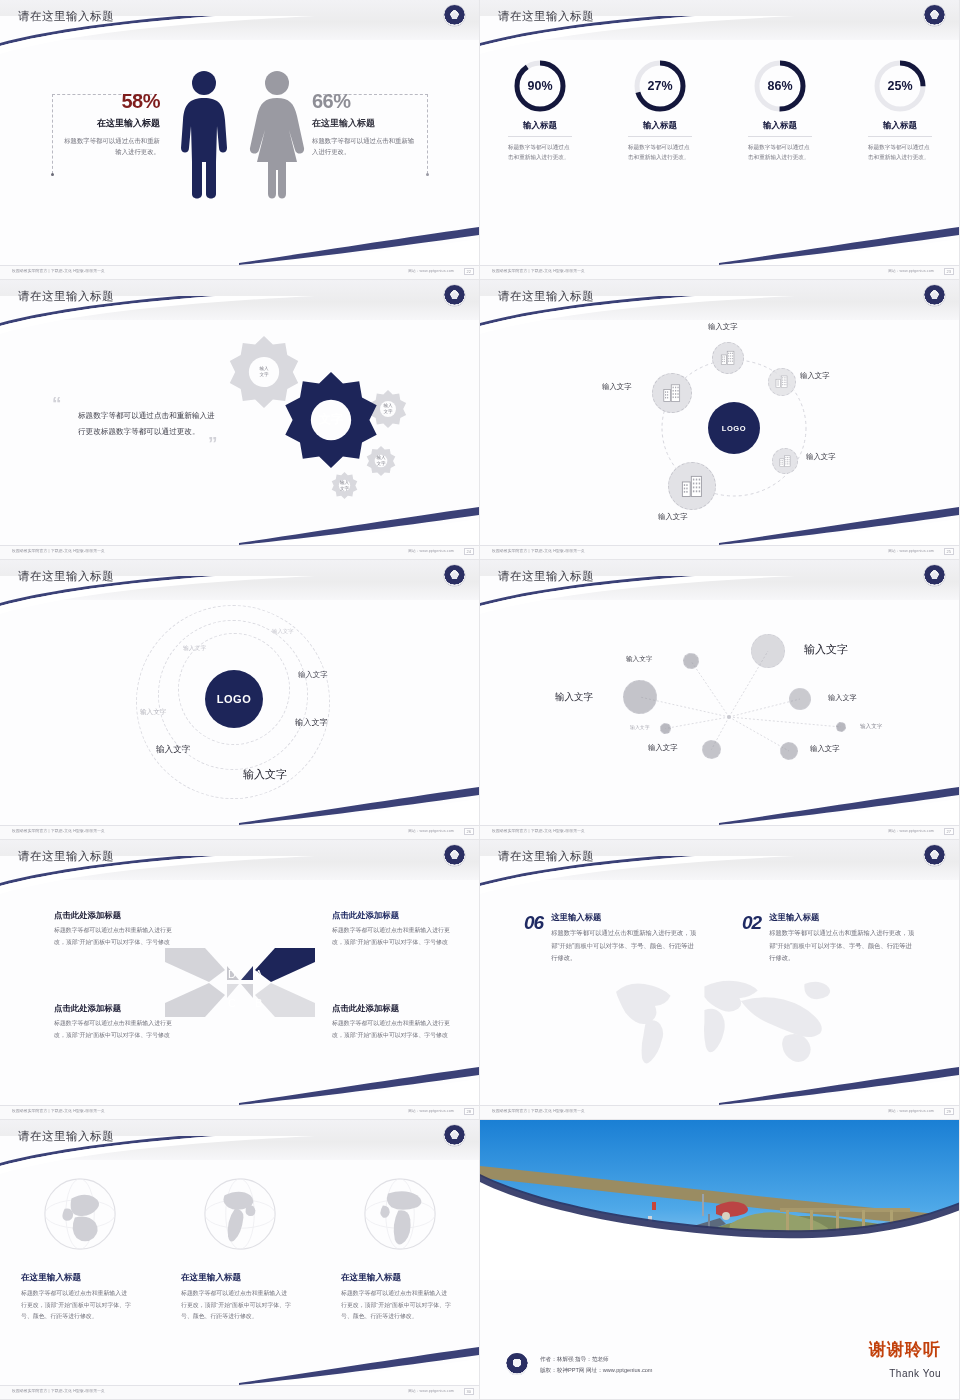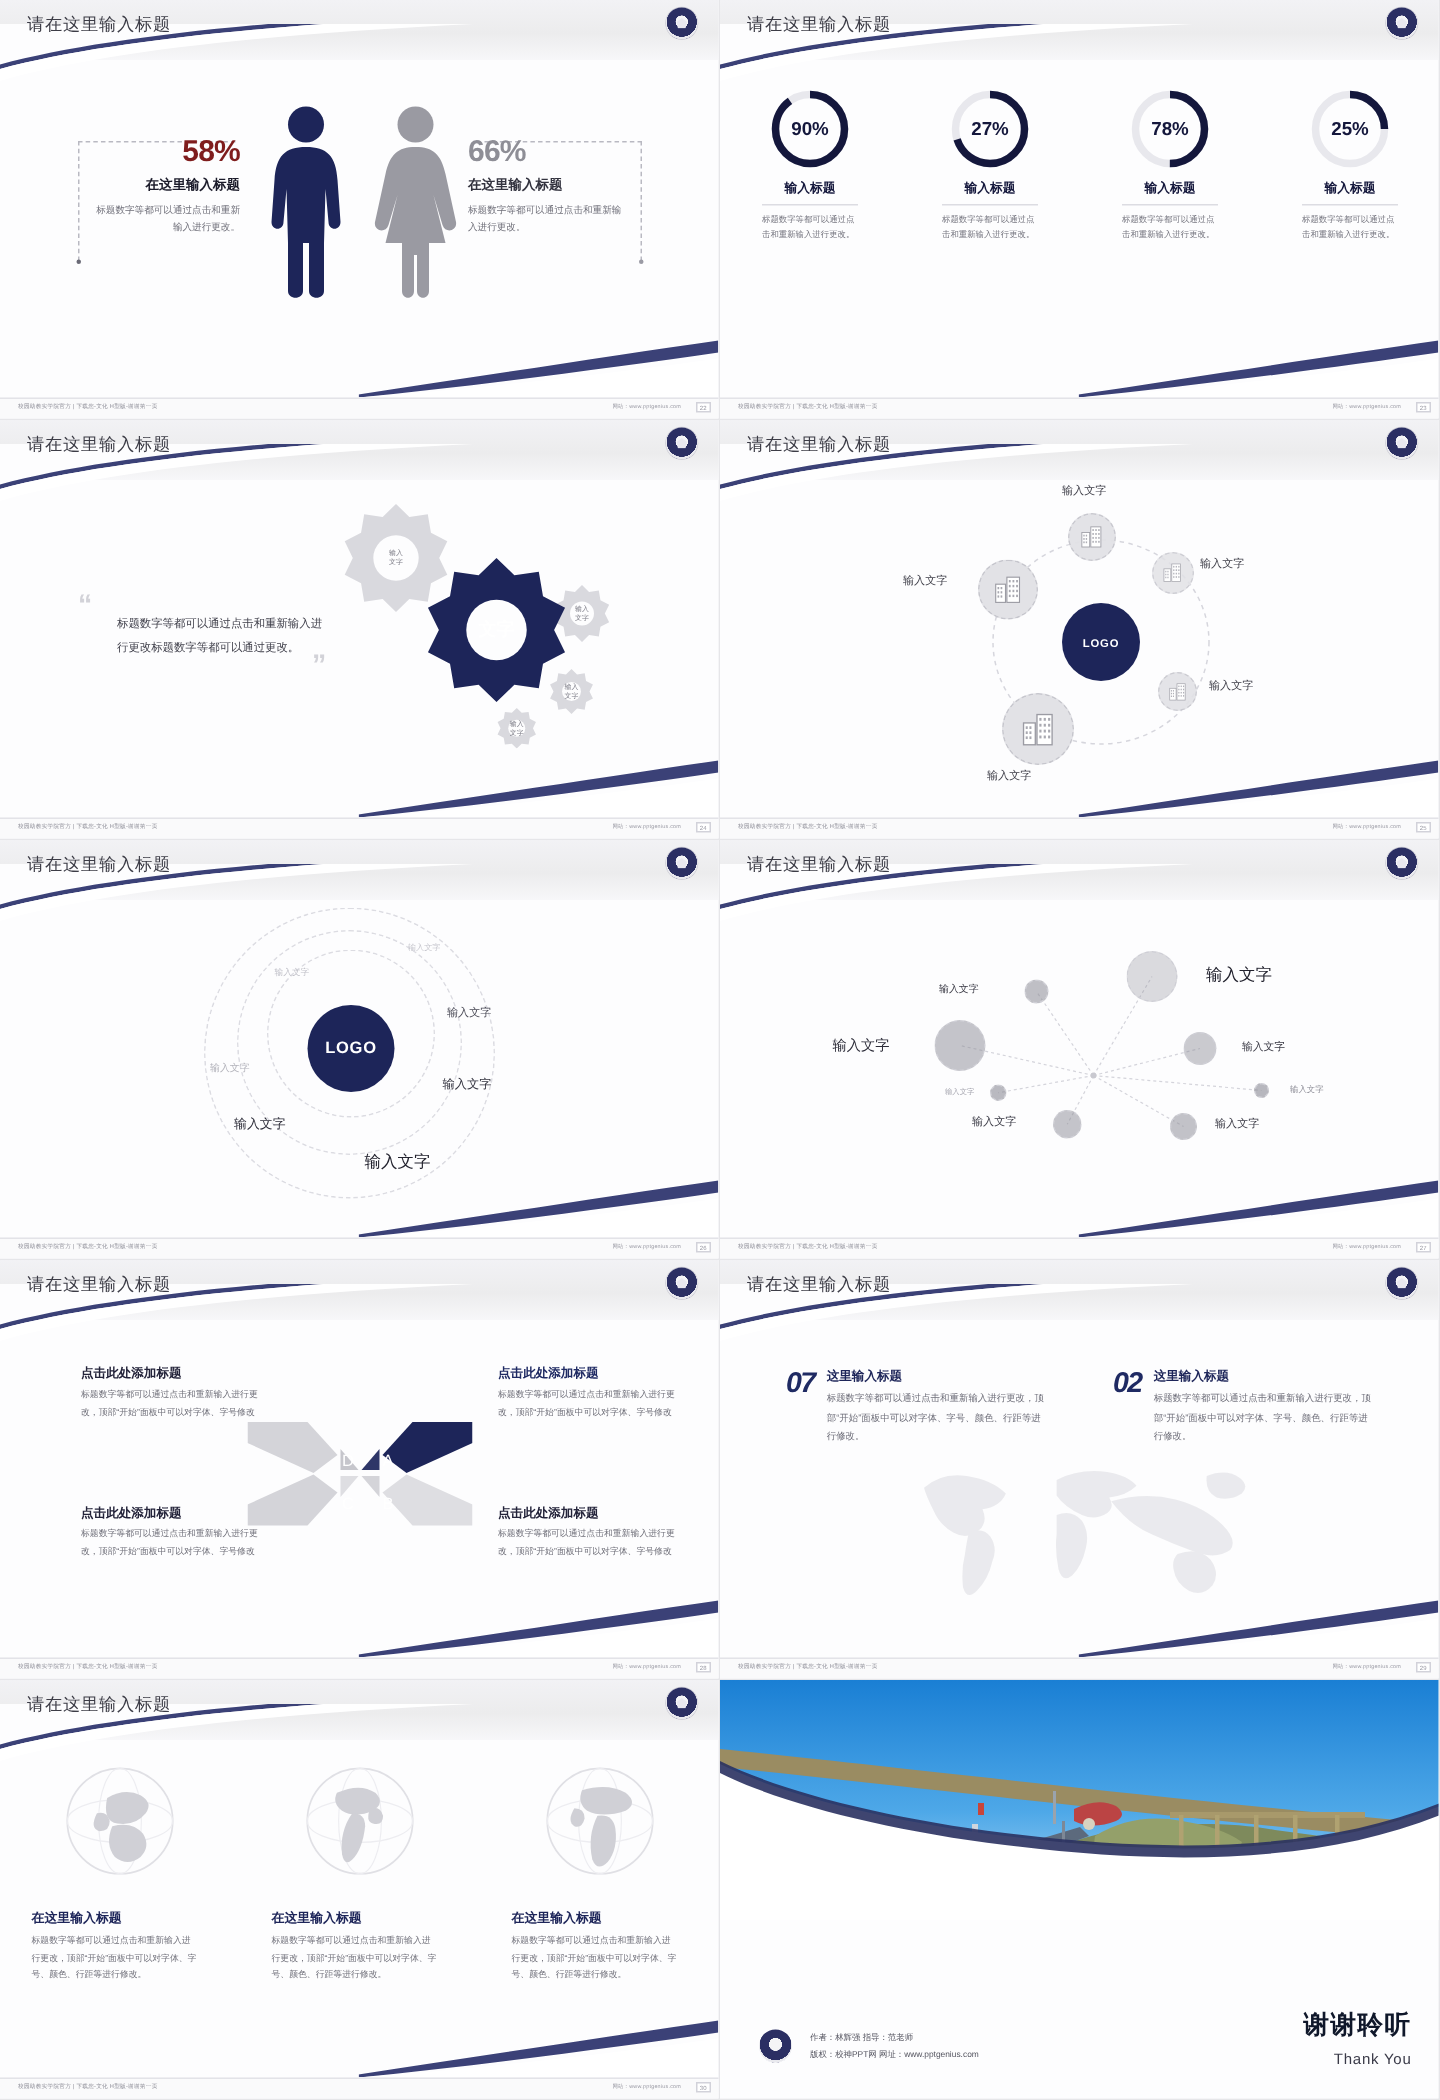--- a/index.html
+++ b/index.html
@@ -162,21 +162,21 @@
   .num { font-size:19px; font-style:italic; font-weight:bold; color:#1f2a63; letter-spacing:-1px; }
   .kh { font-size:8.4px; font-weight:bold; color:#1d2559; }
   .kp { font-size:6.3px; line-height:2; color:#6e6e79; margin-top:4px; width:148px; }
 
   
   .globe-h { font-size:8.6px; font-weight:bold; color:#1d2559; }
   .globe-p { font-size:5.9px; line-height:1.95; color:#72727c; margin-top:4px; width:110px; }
 
   
   .photo { position:absolute; left:0; top:0; width:480px; height:160px; overflow:hidden; }
-  .thx-cn { position:absolute; right:18px; bottom:38px; font-size:17px; font-weight:bold; color:#0f172a; letter-spacing:1px; }
+  .thx-cn { position:absolute; right:18px; bottom:38px; font-size:17px; font-weight:bold; color:#c2410c; letter-spacing:1px; }
   .thx-en { position:absolute; right:18px; bottom:20px; font-size:10px; color:#3a3a48; letter-spacing:.5px; }
   .credit { position:absolute; left:60px; bottom:22px; font-size:5.6px; line-height:2.1; color:#555560; }
   .credit-seal {
     position:absolute; left:26px; bottom:24px; width:22px; height:22px; border-radius:50%;
     background:radial-gradient(circle at 50% 45%, #f4f4f6 0 26%, #2b2f63 27% 64%, #e9e9ee 65% 74%, #2b2f63 75% 88%, #f2f2f5 89%);
   }
 </style>
 </head>
 <body>
 
@@ -282,21 +282,21 @@
       </div>
       <div class="donut-label">输入标题</div>
       <div class="donut-desc">标题数字等都可以通过点击和重新输入进行更改。</div>
     </div>
     <div class="donut-col">
       <div class="donut">
         <svg width="56" height="56" viewBox="0 0 56 56">
           <circle cx="28" cy="28" r="23" fill="none" stroke="#e8e8ed" stroke-width="5"></circle>
           <circle cx="28" cy="28" r="23" fill="none" stroke="#14173c" stroke-width="5" stroke-dasharray="72.26 144.51" transform="rotate(-90 28 28)"></circle>
         </svg>
-        <div class="val">78%</div>
+        <div class="val">86%</div>
       </div>
       <div class="donut-label">输入标题</div>
       <div class="donut-desc">标题数字等都可以通过点击和重新输入进行更改。</div>
     </div>
     <div class="donut-col">
       <div class="donut">
         <svg width="56" height="56" viewBox="0 0 56 56">
           <circle cx="28" cy="28" r="23" fill="none" stroke="#e8e8ed" stroke-width="5"></circle>
           <circle cx="28" cy="28" r="23" fill="none" stroke="#14173c" stroke-width="5" stroke-dasharray="36.13 144.51" transform="rotate(-90 28 28)"></circle>
         </svg>
@@ -776,21 +776,21 @@
       <path d="M86 98 q14-6 22 4 q8 12 2 26 q-4 18-16 30 q-10 10-14-4 q-2-18 2-34 q2-14 4-22z"></path>
       <path d="M176 44 q24-12 52-8 q22 4 30 14 q-10 10-28 12 q6 10-2 16 q-12 8-26 2 q-18-8-26-20z"></path>
       <path d="M176 80 q16-6 26 6 q8 12 4 28 q-4 18-14 28 q-10 8-14-6 q-4-20 -2-36 q0-12 0-20z"></path>
       <path d="M232 66 q34-10 66-2 q30 8 48 26 q16 16 8 26 q-14 10-36 2 q-22-8-44-18 q-24-10-42-34z"></path>
       <path d="M300 120 q22-8 34 6 q10 14 2 26 q-10 12-24 6 q-14-8-16-22 q-2-10 4-16z"></path>
       <path d="M330 40 q20-8 34 2 q10 8 2 16 q-12 8-26 4 q-12-6-10-22z"></path>
     </g>
   </svg>
     </div>
     <div style="position:absolute;left:44px;top:72px;display:flex;gap:8px">
-      <div class="num">07</div>
+      <div class="num">06</div>
       <div>
         <div class="kh">这里输入标题</div>
         <div class="kp">标题数字等都可以通过点击和重新输入进行更改，顶部“开始”面板中可以对字体、字号、颜色、行距等进行修改。</div>
       </div>
     </div>
     <div style="position:absolute;left:262px;top:72px;display:flex;gap:8px">
       <div class="num">02</div>
       <div>
         <div class="kh">这里输入标题</div>
         <div class="kp">标题数字等都可以通过点击和重新输入进行更改，顶部“开始”面板中可以对字体、字号、颜色、行距等进行修改。</div>

